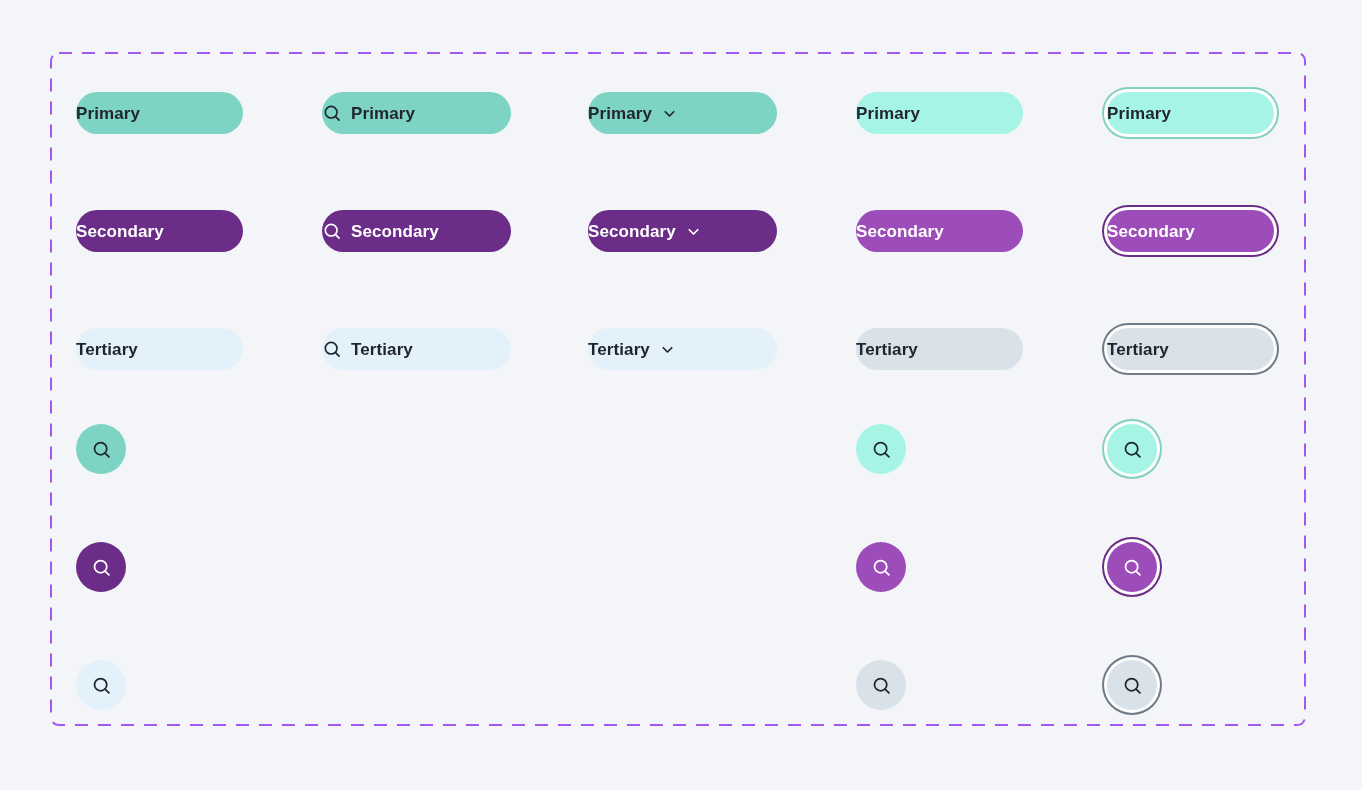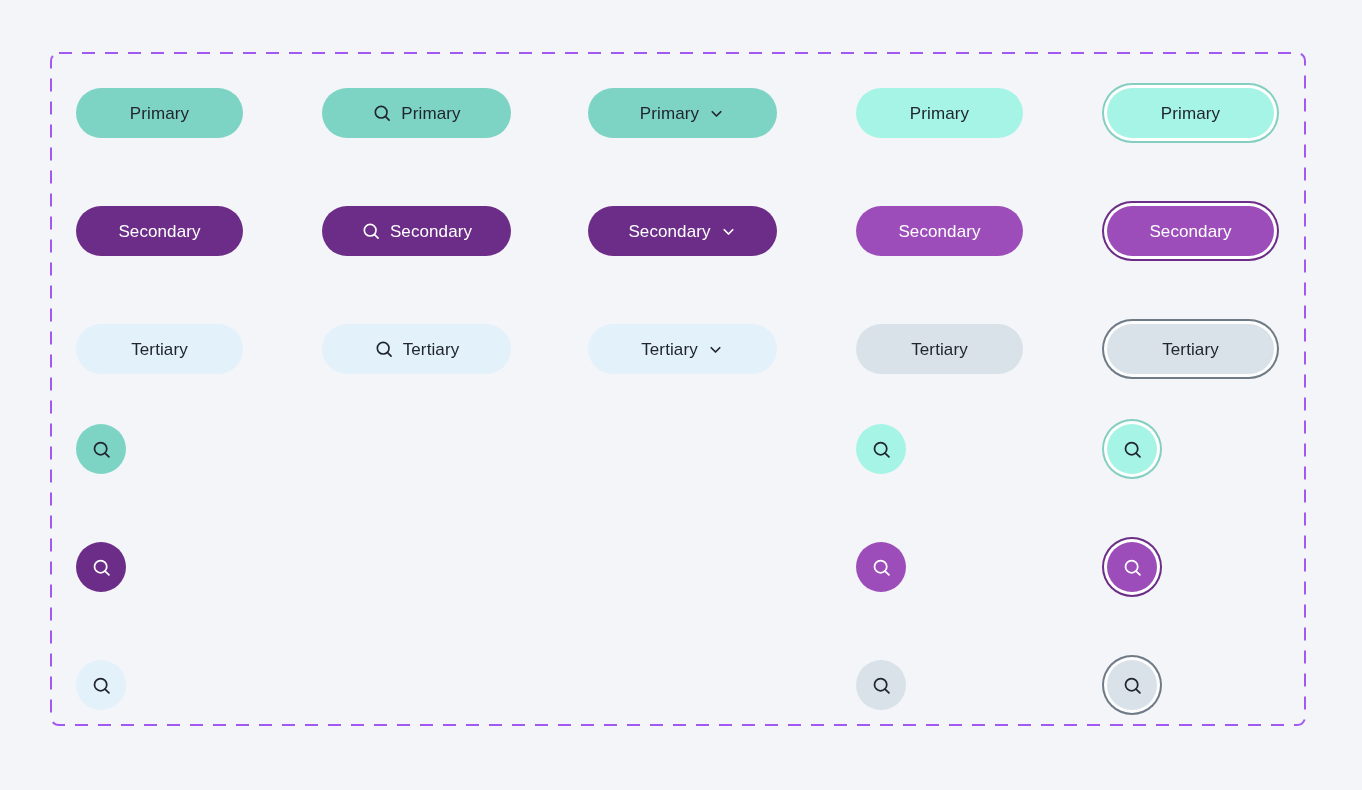--- a/index.html
+++ b/index.html
@@ -28,29 +28,28 @@
   .row + .row { margin-top: 68px; }
   .row.icon-row-first { margin-top: 50px; }
   .slot  { width: 246px; display: flex; align-items: center; }
   .slot.s2 { width: 266px; }
   .slot.s3 { width: 268px; }
   .slot.s5 { flex: 1; }
 
   .btn {
     display: flex;
     align-items: center;
-    justify-content: center;
     gap: 9px;
     width: 167px;
-    height: 50px;
+    height: 42px;
     border: none;
     border-radius: 999px;
     font-family: "Liberation Sans", sans-serif;
     font-size: 17px;
-    font-weight: 400;
+    font-weight: 700;
     cursor: pointer;
     letter-spacing: 0.1px;
   }
   .btn.wide { width: 189px; }
 
   .icon-btn {
     display: flex;
     align-items: center;
     justify-content: center;
     width: 50px;

